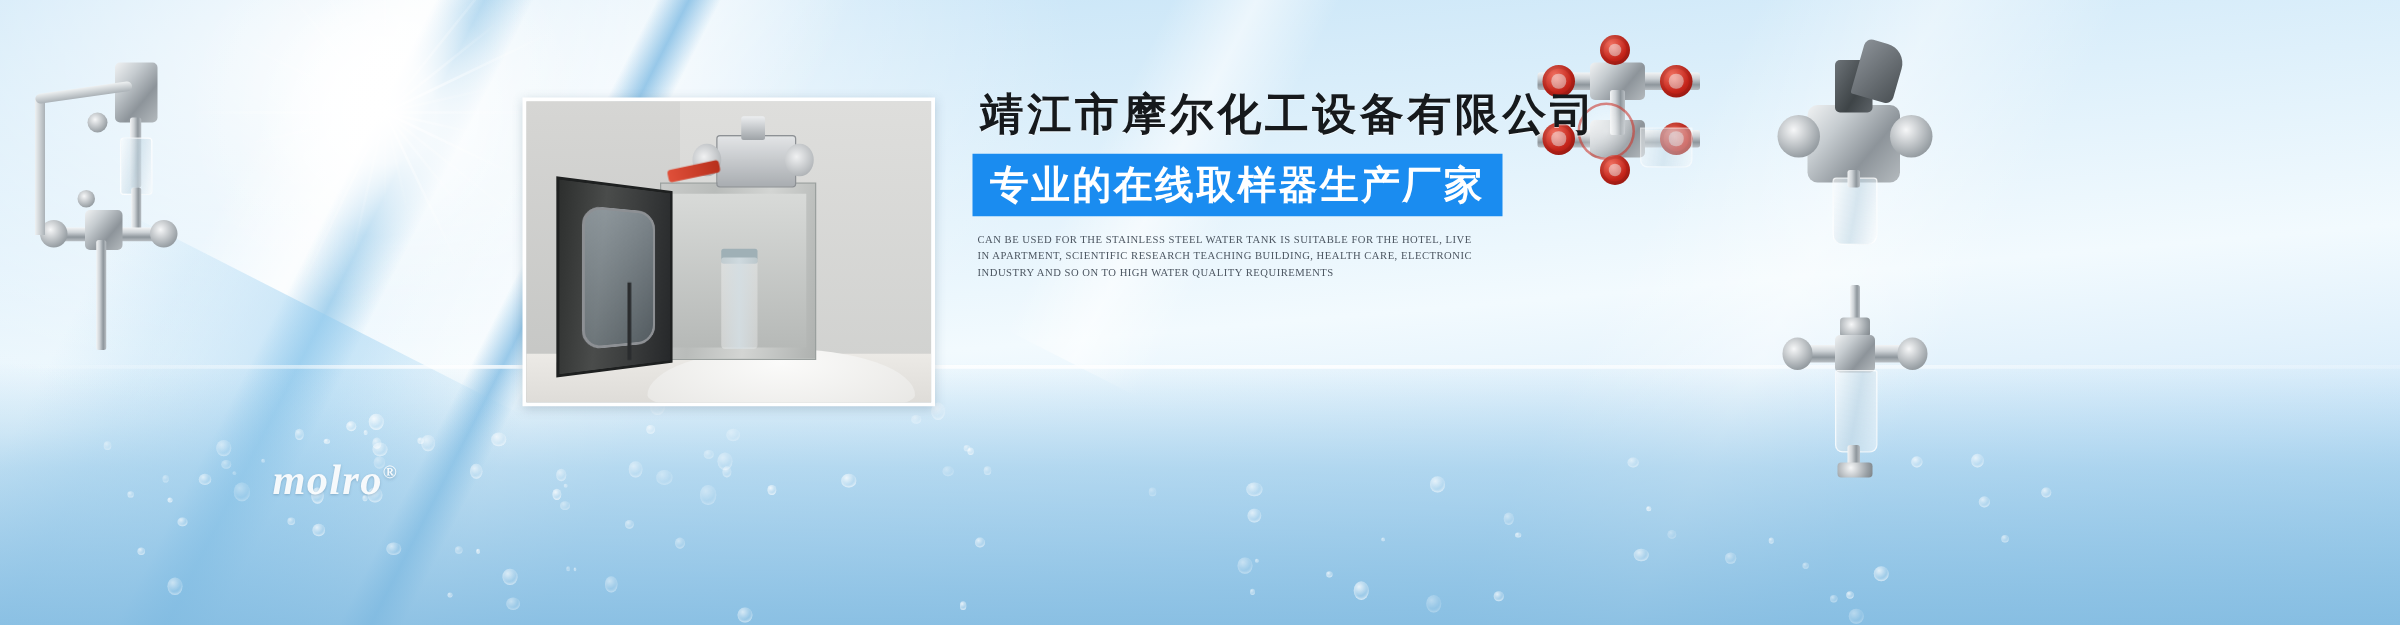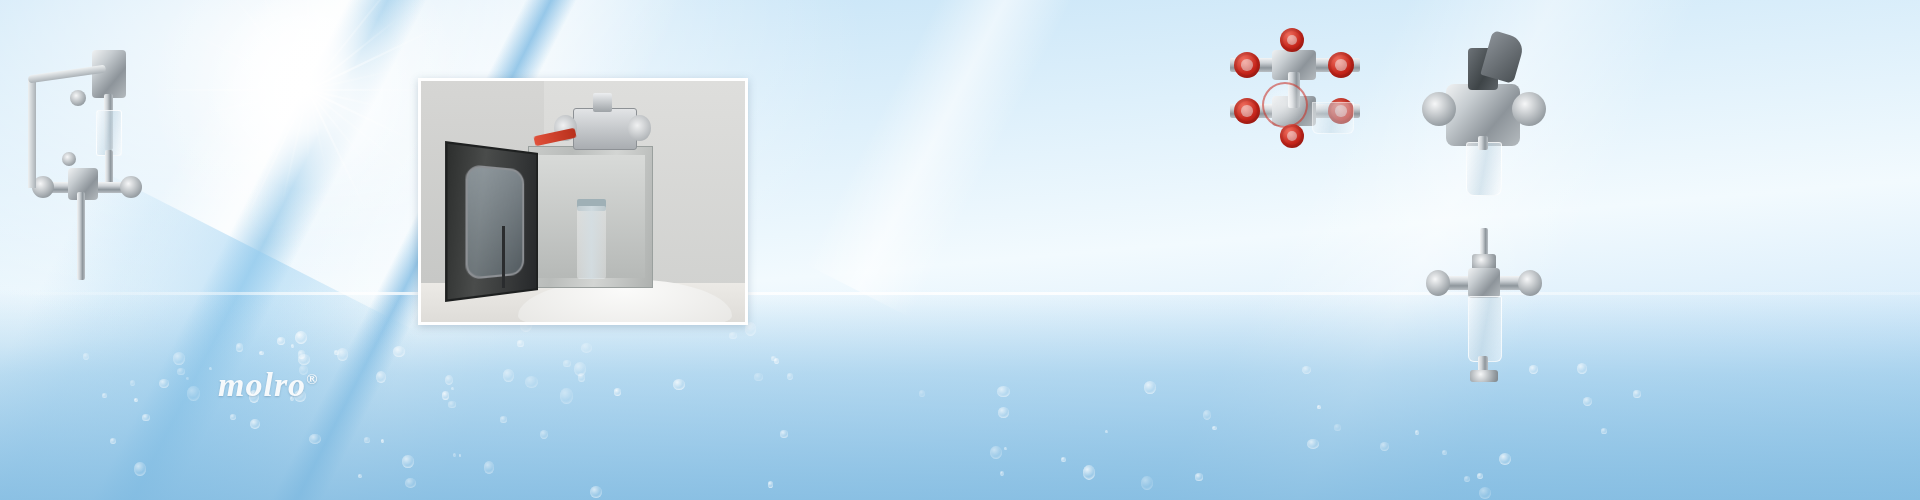--- a/index.html
+++ b/index.html
@@ -489,23 +489,26 @@
     </div>
     <div class="ph-manifold"></div>
     <div class="ph-valve-top"></div>
     <div class="ph-flange-l"></div>
     <div class="ph-flange-r"></div>
     <div class="ph-handle"></div>
     <div class="ph-cord"></div>
   </div>
 
   <div class="text-block">
-
-
-
-
+    <div class="company-name">靖江市摩尔化工设备有限公司</div>
+
+    <div class="headline">专业的在线取样器生产厂家</div>
+
+
+
+    <div class="fineprint">CAN BE USED FOR THE STAINLESS STEEL WATER TANK IS SUITABLE FOR THE HOTEL, LIVE IN APARTMENT, SCIENTIFIC RESEARCH TEACHING BUILDING, HEALTH CARE, ELECTRONIC INDUSTRY AND SO ON TO HIGH WATER QUALITY REQUIREMENTS</div>
   </div>
 
   <div class="watermark">
     <span>molro</span><span class="reg">®</span>
   </div>
 
 </div>
 
 </body></html>

